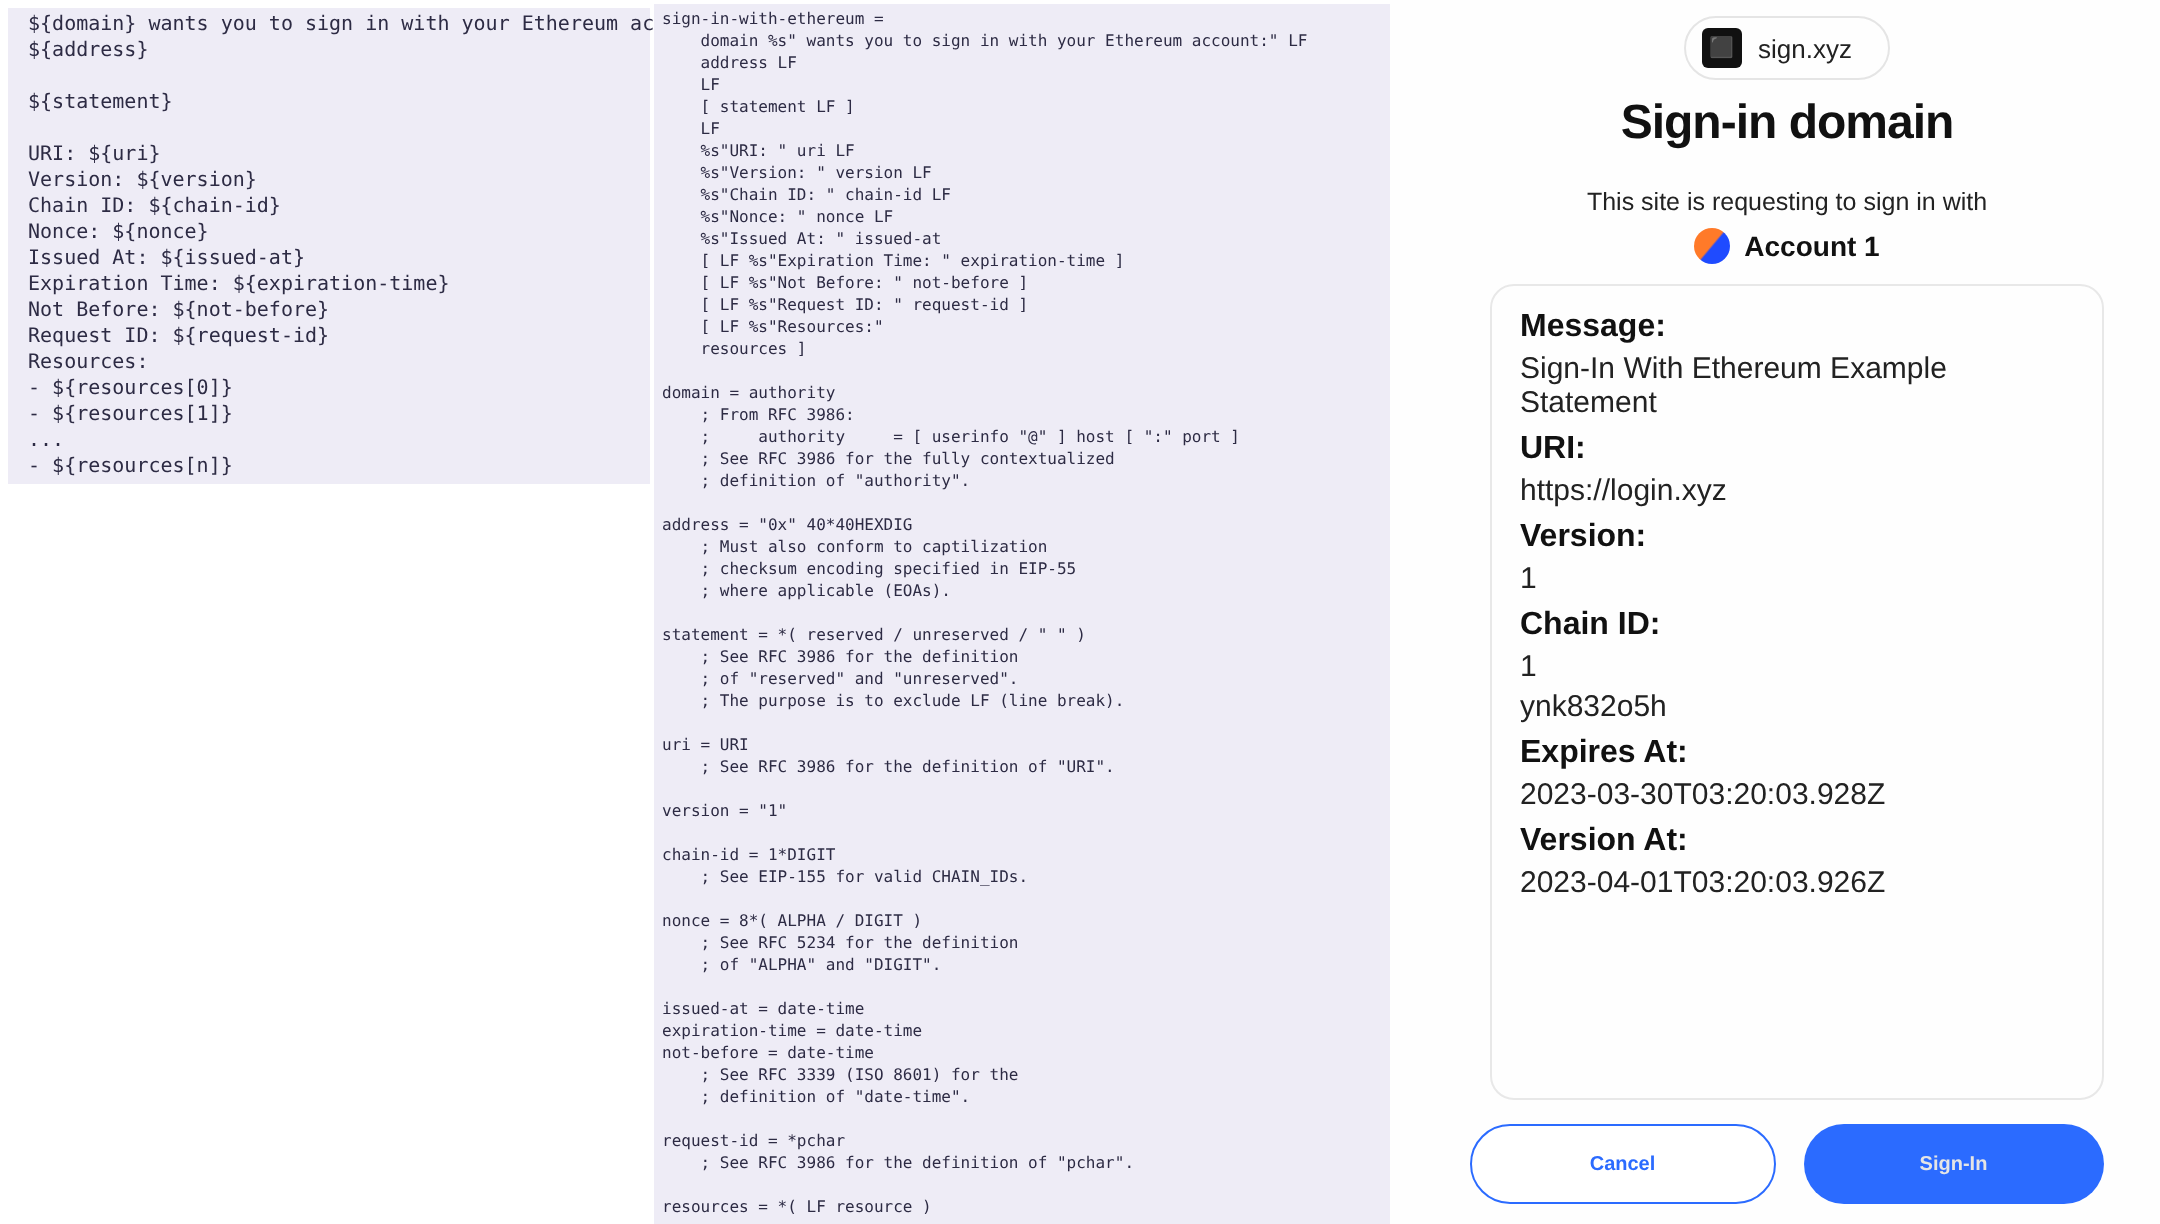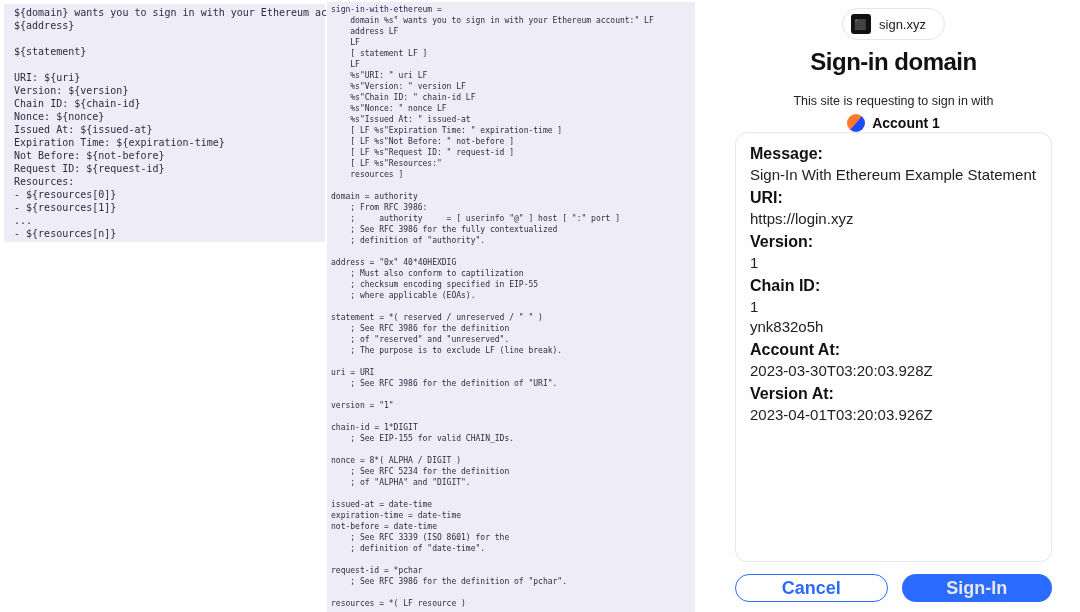--- a/index.html
+++ b/index.html
@@ -82,33 +82,35 @@
     font-size: 12.5px;
     color: #222;
     margin-bottom: 6px;
     margin-top: 16px;
   }
   .account-row {
     align-self: center;
     display: flex;
     align-items: center;
     gap: 7px;
+    margin-bottom: 10px;
   }
   .account-swatch {
     width: 18px; height: 18px;
     border-radius: 50%;
     background: linear-gradient(130deg, #ff7a29 0 48%, #1f4bff 52% 100%);
   }
   .account-name { font-weight: 700; font-size: 14px; color: #111; }
   .card {
     border: 1px solid #e8e8e8;
     border-radius: 12px;
     padding: 12px 14px 14px;
     flex: 1;
     overflow: hidden;
+    margin-left: 10px;
   }
   .field-label {
     font-weight: 700;
     font-size: 16px;
     color: #111;
     margin-top: 6px;
   }
   .field-label:first-child { margin-top: 0; }
   .field-value {
     font-size: 15px;
@@ -116,23 +118,23 @@
     margin-top: 3px;
     margin-bottom: 2px;
   }
   .button-row {
     display: flex;
     gap: 14px;
     margin-top: 12px;
   }
   .btn {
     flex: 1;
-    height: 28px;
+    height: 40px;
     border-radius: 22px;
-    font-size: 18px;
+    font-size: 10px;
     font-weight: 600;
     display: flex;
     align-items: center;
     justify-content: center;
     cursor: pointer;
     border: none;
   }
   .btn-cancel {
     background: #fff;
     border: 1.5px solid #2b6bff;
@@ -250,21 +252,21 @@
     <div class="field-value">https://login.xyz</div>
 
     <div class="field-label">Version:</div>
     <div class="field-value">1</div>
 
     <div class="field-label">Chain ID:</div>
     <div class="field-value">1</div>
 
     <div class="field-value">ynk832o5h</div>
 
-    <div class="field-label">Account At:</div>
+    <div class="field-label">Expires At:</div>
     <div class="field-value">2023-03-30T03:20:03.928Z</div>
 
     <div class="field-label">Version At:</div>
     <div class="field-value">2023-04-01T03:20:03.926Z</div>
   </div>
 
   <div class="button-row">
     <button class="btn btn-cancel">Cancel</button>
     <button class="btn btn-signin">Sign-In</button>
   </div>

